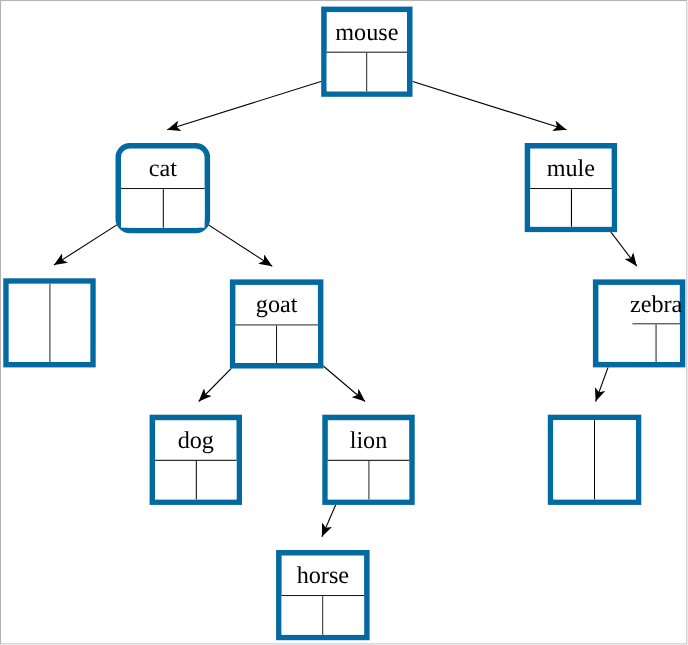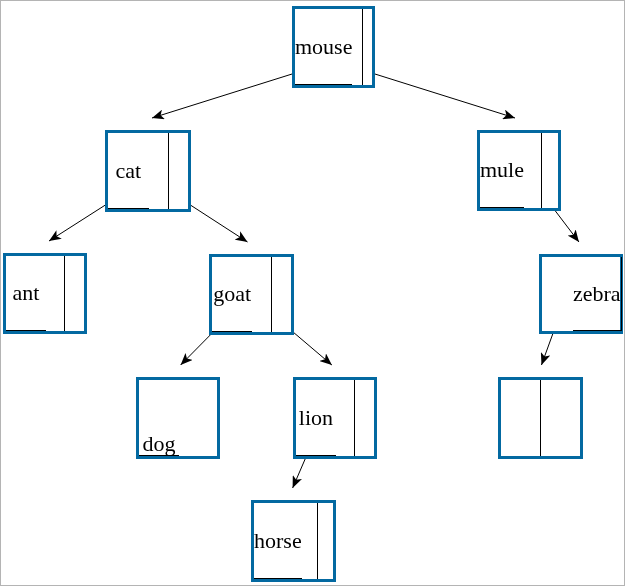--- a/index.html
+++ b/index.html
@@ -15,24 +15,24 @@
   }
   #edge-layer {
     position: absolute;
     left: 0; top: 0;
     width: 625px; height: 586px;
     pointer-events: none;
   }
   .node {
     position: absolute;
     box-sizing: border-box;
-    border: 3px solid #0369a1;
+    border: 5px solid #0369a1;
     background: #ffffff;
     display: flex;
-    flex-direction: row;
+    flex-direction: column;
   }
   .node .title {
     flex: 51 0 0;
     display: flex;
     align-items: center;
     justify-content: center;
     border-bottom: 1px solid #000000;
     font-size: 22px;
     color: #000000;
     line-height: 1;
@@ -64,38 +64,37 @@
     </svg>
 
   <div class="node" style="left: 291px; top: 5px; width: 83px; height: 82px;">
     <div class="title">mouse</div>
     <div class="cells">
         <div class="cell left"></div>
         <div class="cell"></div>
       </div>
   </div>
 
-  <div class="node" style="left: 104px; top: 129px; width: 86px; height: 82px;">
+  <div class="node" style="left: 104px; top: 129px; width: 86px; height: 82px; border-radius: 13px;">
     <div class="title">cat</div>
     <div class="cells">
         <div class="cell left"></div>
         <div class="cell"></div>
       </div>
   </div>
 
   <div class="node" style="left: 476px; top: 129px; width: 84px; height: 81px;">
     <div class="title">mule</div>
     <div class="cells">
         <div class="cell left"></div>
         <div class="cell"></div>
       </div>
   </div>
 
   <div class="node" style="left: 2px; top: 252px; width: 84px; height: 81px;">
-    <div class="title">ant</div>
     <div class="cells">
         <div class="cell left"></div>
         <div class="cell"></div>
       </div>
   </div>
 
   <div class="node" style="left: 208px; top: 253px; width: 85px; height: 81px; justify-content: center;">
     <div class="title">goat</div>
     <div class="cells">
         <div class="cell left"></div>
@@ -104,21 +103,21 @@
   </div>
 
   <div class="node" style="left: 538px; top: 253px; width: 84px; height: 80px; padding-left: 31px;">
     <div class="title">zebra</div>
     <div class="cells">
         <div class="cell left"></div>
         <div class="cell"></div>
       </div>
   </div>
 
-  <div class="node" style="left: 135px; top: 376px; width: 84px; height: 82px; align-items: flex-end;">
+  <div class="node" style="left: 135px; top: 376px; width: 84px; height: 82px;">
     <div class="title">dog</div>
     <div class="cells">
         <div class="cell left"></div>
         <div class="cell"></div>
       </div>
   </div>
 
   <div class="node" style="left: 292px; top: 376px; width: 84px; height: 82px;">
     <div class="title">lion</div>
     <div class="cells">

